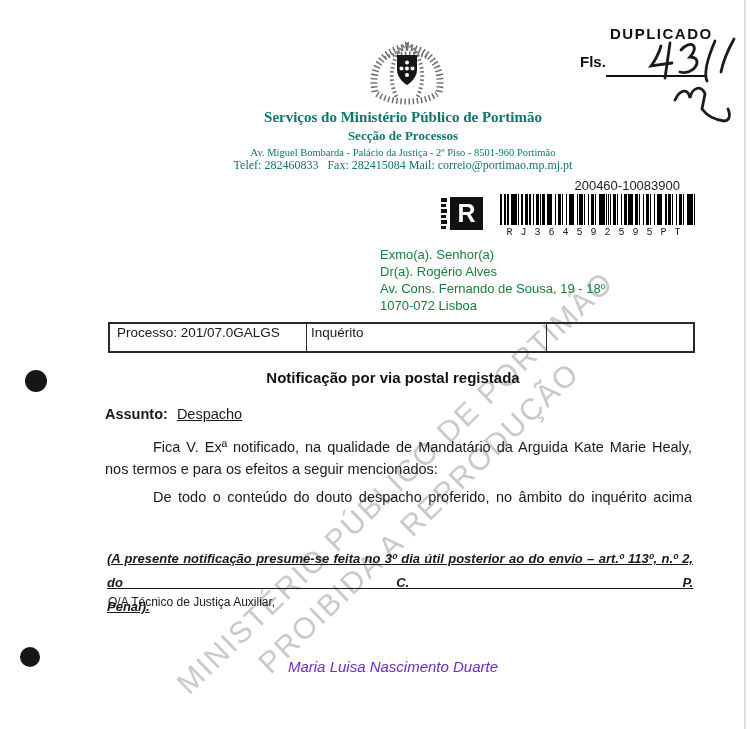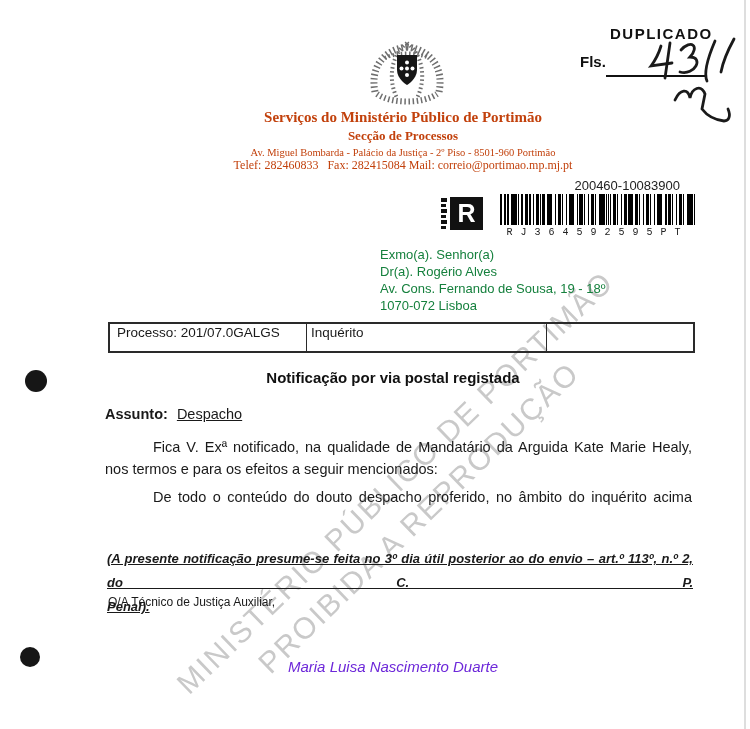--- a/index.html
+++ b/index.html
@@ -6,21 +6,21 @@
   .page{position:relative;width:750px;height:729px;background:#ffffff;overflow:hidden;
         font-family:"Liberation Sans",sans-serif;color:#1c1c1c;}
   .layer{position:absolute;z-index:1;}
   
   .duplicado{top:25px;left:610px;font-size:15px;font-weight:bold;letter-spacing:1.5px;color:#111;}
   .fls{top:53px;left:580px;font-size:15px;font-weight:bold;color:#111;}
   .fls-line{top:58px;left:606px;width:100px;height:17px;border-bottom:2px solid #111;}
   .handwriting{top:34px;left:615px;width:130px;height:92px;z-index:2;}
   
   .crest{top:40px;left:357px;width:100px;height:70px;}
-  .letterhead{top:108px;left:103px;width:600px;text-align:center;font-family:"Liberation Serif",serif;color:#c2410c;}
+  .letterhead{top:108px;left:103px;width:600px;text-align:center;font-family:"Liberation Serif",serif;color:#0f766e;}
   .lh-org{font-size:15px;font-weight:bold;line-height:19px;}
   .lh-section{font-size:13px;font-weight:bold;line-height:16px;margin-top:1px;}
   .lh-address{font-size:10.5px;line-height:13px;margin-top:2px;}
   .lh-contact{font-size:12px;line-height:13px;white-space:pre;}
   
   .doc-number{top:178px;left:540px;width:140px;text-align:right;font-size:13px;color:#222;}
   .rlogo{top:197px;left:441px;width:48px;height:33px;display:flex;align-items:stretch;}
   .rlogo .col{display:flex;flex-direction:column;justify-content:space-between;margin-right:3px;padding:1px 0;}
   .rlogo .col i{display:block;width:6px;height:3.5px;background:#111;}
   .rlogo .col i.sm{width:4.5px;}

